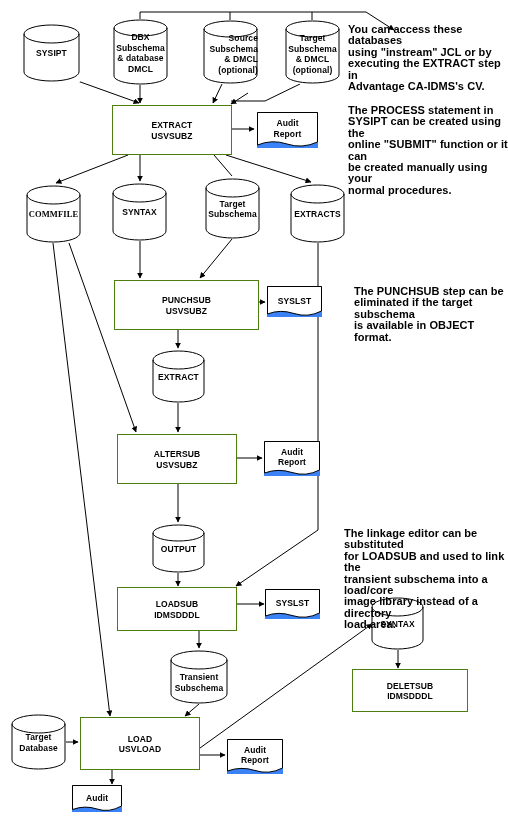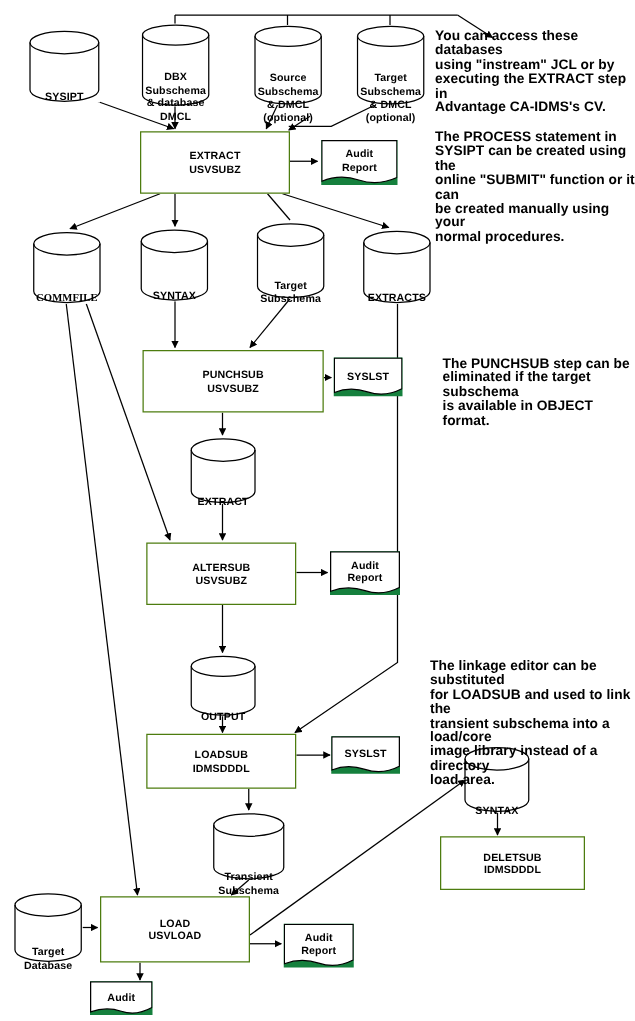--- a/index.html
+++ b/index.html
@@ -57,25 +57,24 @@
     position: absolute;
     left: 0;
     top: 0;
     width: 100%;
     height: 100%;
     display: block;
   }
   .cyl .lbl {
     top: 50%;
     transform: translateY(-46%);
-    margin-top: 24px;
   }
   
   .doc {
-    background: #15803d;
+    background: #3b82f6;
     padding-left: 32px;
   }
   .doc svg {
     position: absolute;
     left: 0;
     top: 0;
     width: 100%;
     height: 100%;
     display: block;
   }
@@ -186,21 +185,21 @@
 Subschema
 &amp; database
 DMCL</div>
   </div>
 
   <div class="node cyl" style="left:203px; top:20px; width:55px; height:64px;">
     <svg viewBox="0 0 55 64" preserveAspectRatio="none">
       <path d="M1,9 a26.5,8 0 0 1 53,0 L54,55 a26.5,8 0 0 1 -53,0 Z" fill="#fff" stroke="#000" stroke-width="1"></path>
       <path d="M1,9 a26.5,8 0 0 0 53,0" fill="none" stroke="#000" stroke-width="1"></path>
     </svg>
-    <div class="lbl" style="top:13px; transform:none;">Source
+    <div class="lbl" style="top:13px; transform:none;text-align:right;">Source
 Subschema
 &amp; DMCL
 (optional)</div>
   </div>
 
   <div class="node cyl" style="left:285px; top:20px; width:55px; height:64px;">
     <svg viewBox="0 0 55 64" preserveAspectRatio="none">
       <path d="M1,9 a26.5,8 0 0 1 53,0 L54,55 a26.5,8 0 0 1 -53,0 Z" fill="#fff" stroke="#000" stroke-width="1"></path>
       <path d="M1,9 a26.5,8 0 0 0 53,0" fill="none" stroke="#000" stroke-width="1"></path>
     </svg>

